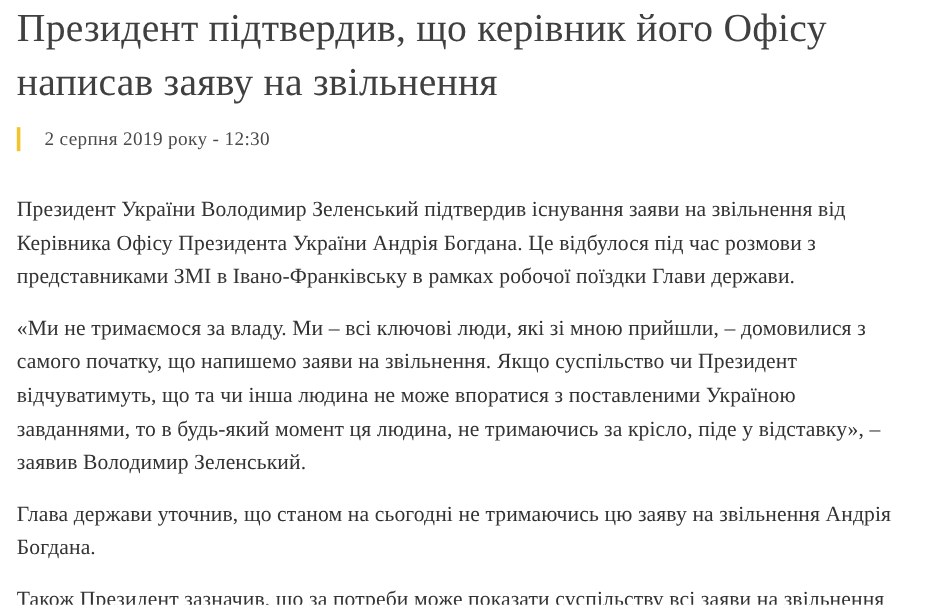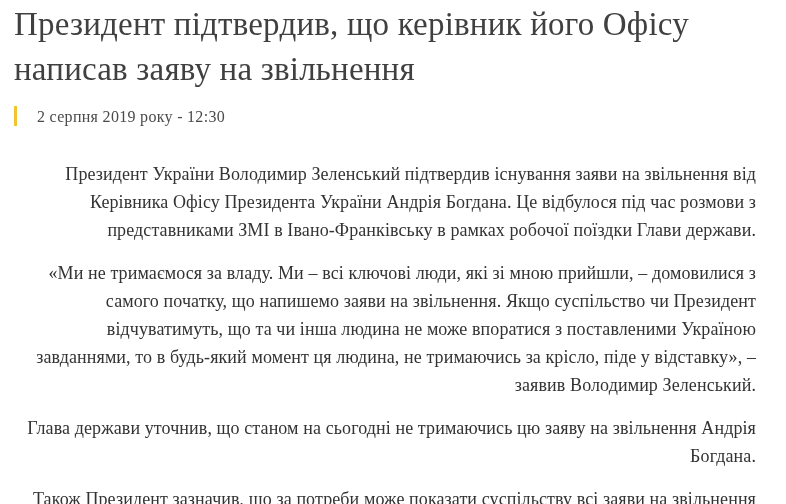--- a/index.html
+++ b/index.html
@@ -47,21 +47,20 @@
     color: #4a4a4a;
     letter-spacing: 0.3px;
   }
   .body-copy p {
     font-size: 18px;
     line-height: 28px;
     color: #333333;
     margin: 0 0 15px 0;
     max-width: 742px;
     letter-spacing: 0.1px;
-    text-align: right;
   }
 </style>
 </head>
 <body>
 
 <div class="article">
 
   <h1 class="headline">Президент підтвердив, що керівник його Офісу написав заяву на звільнення</h1>
 
   <div class="date-row">

